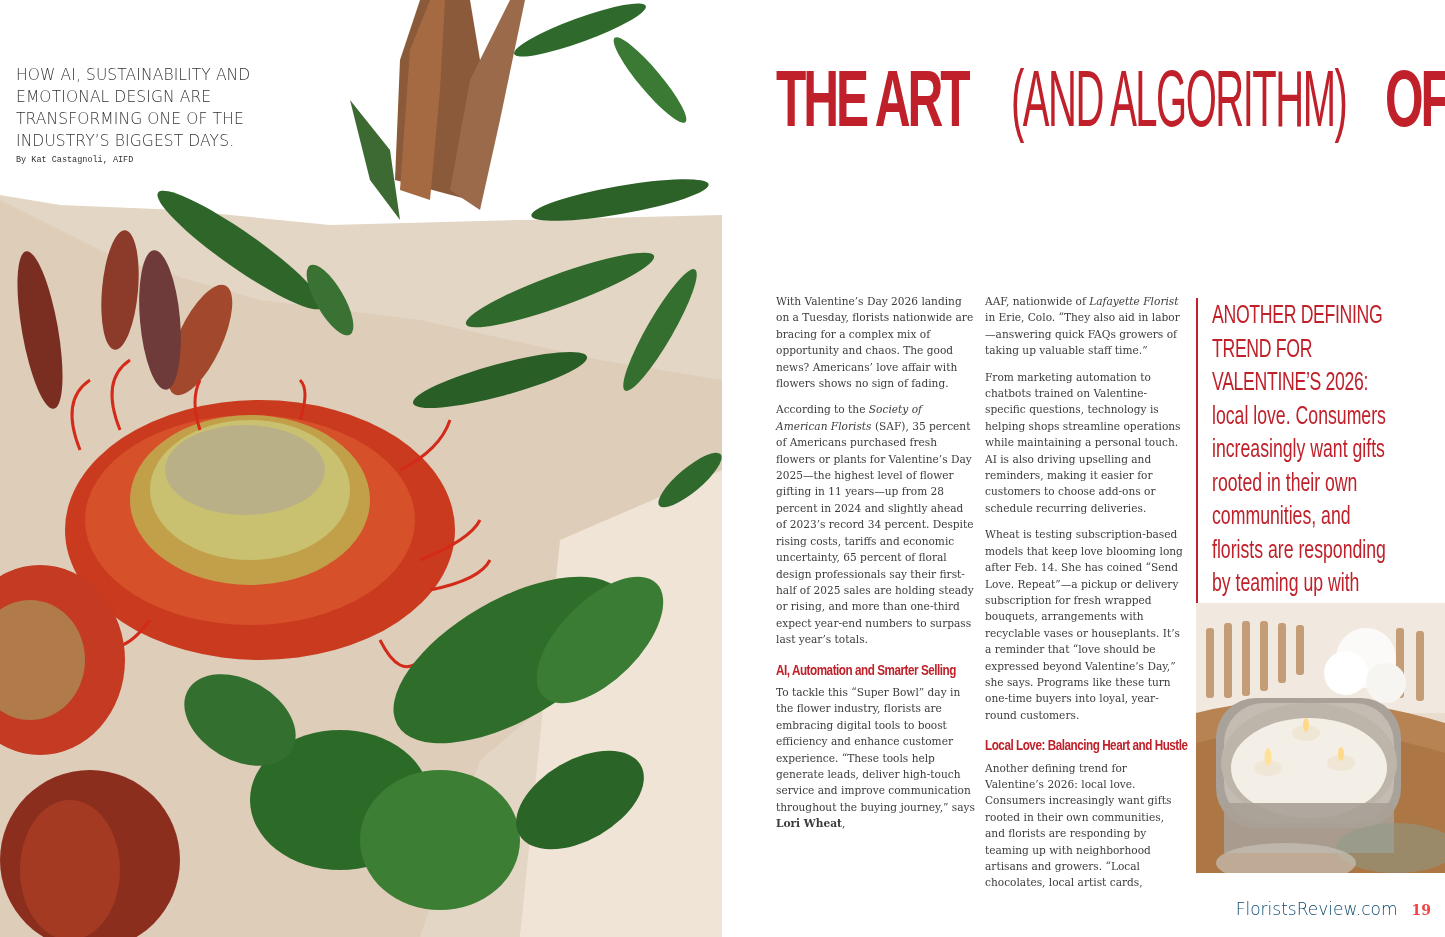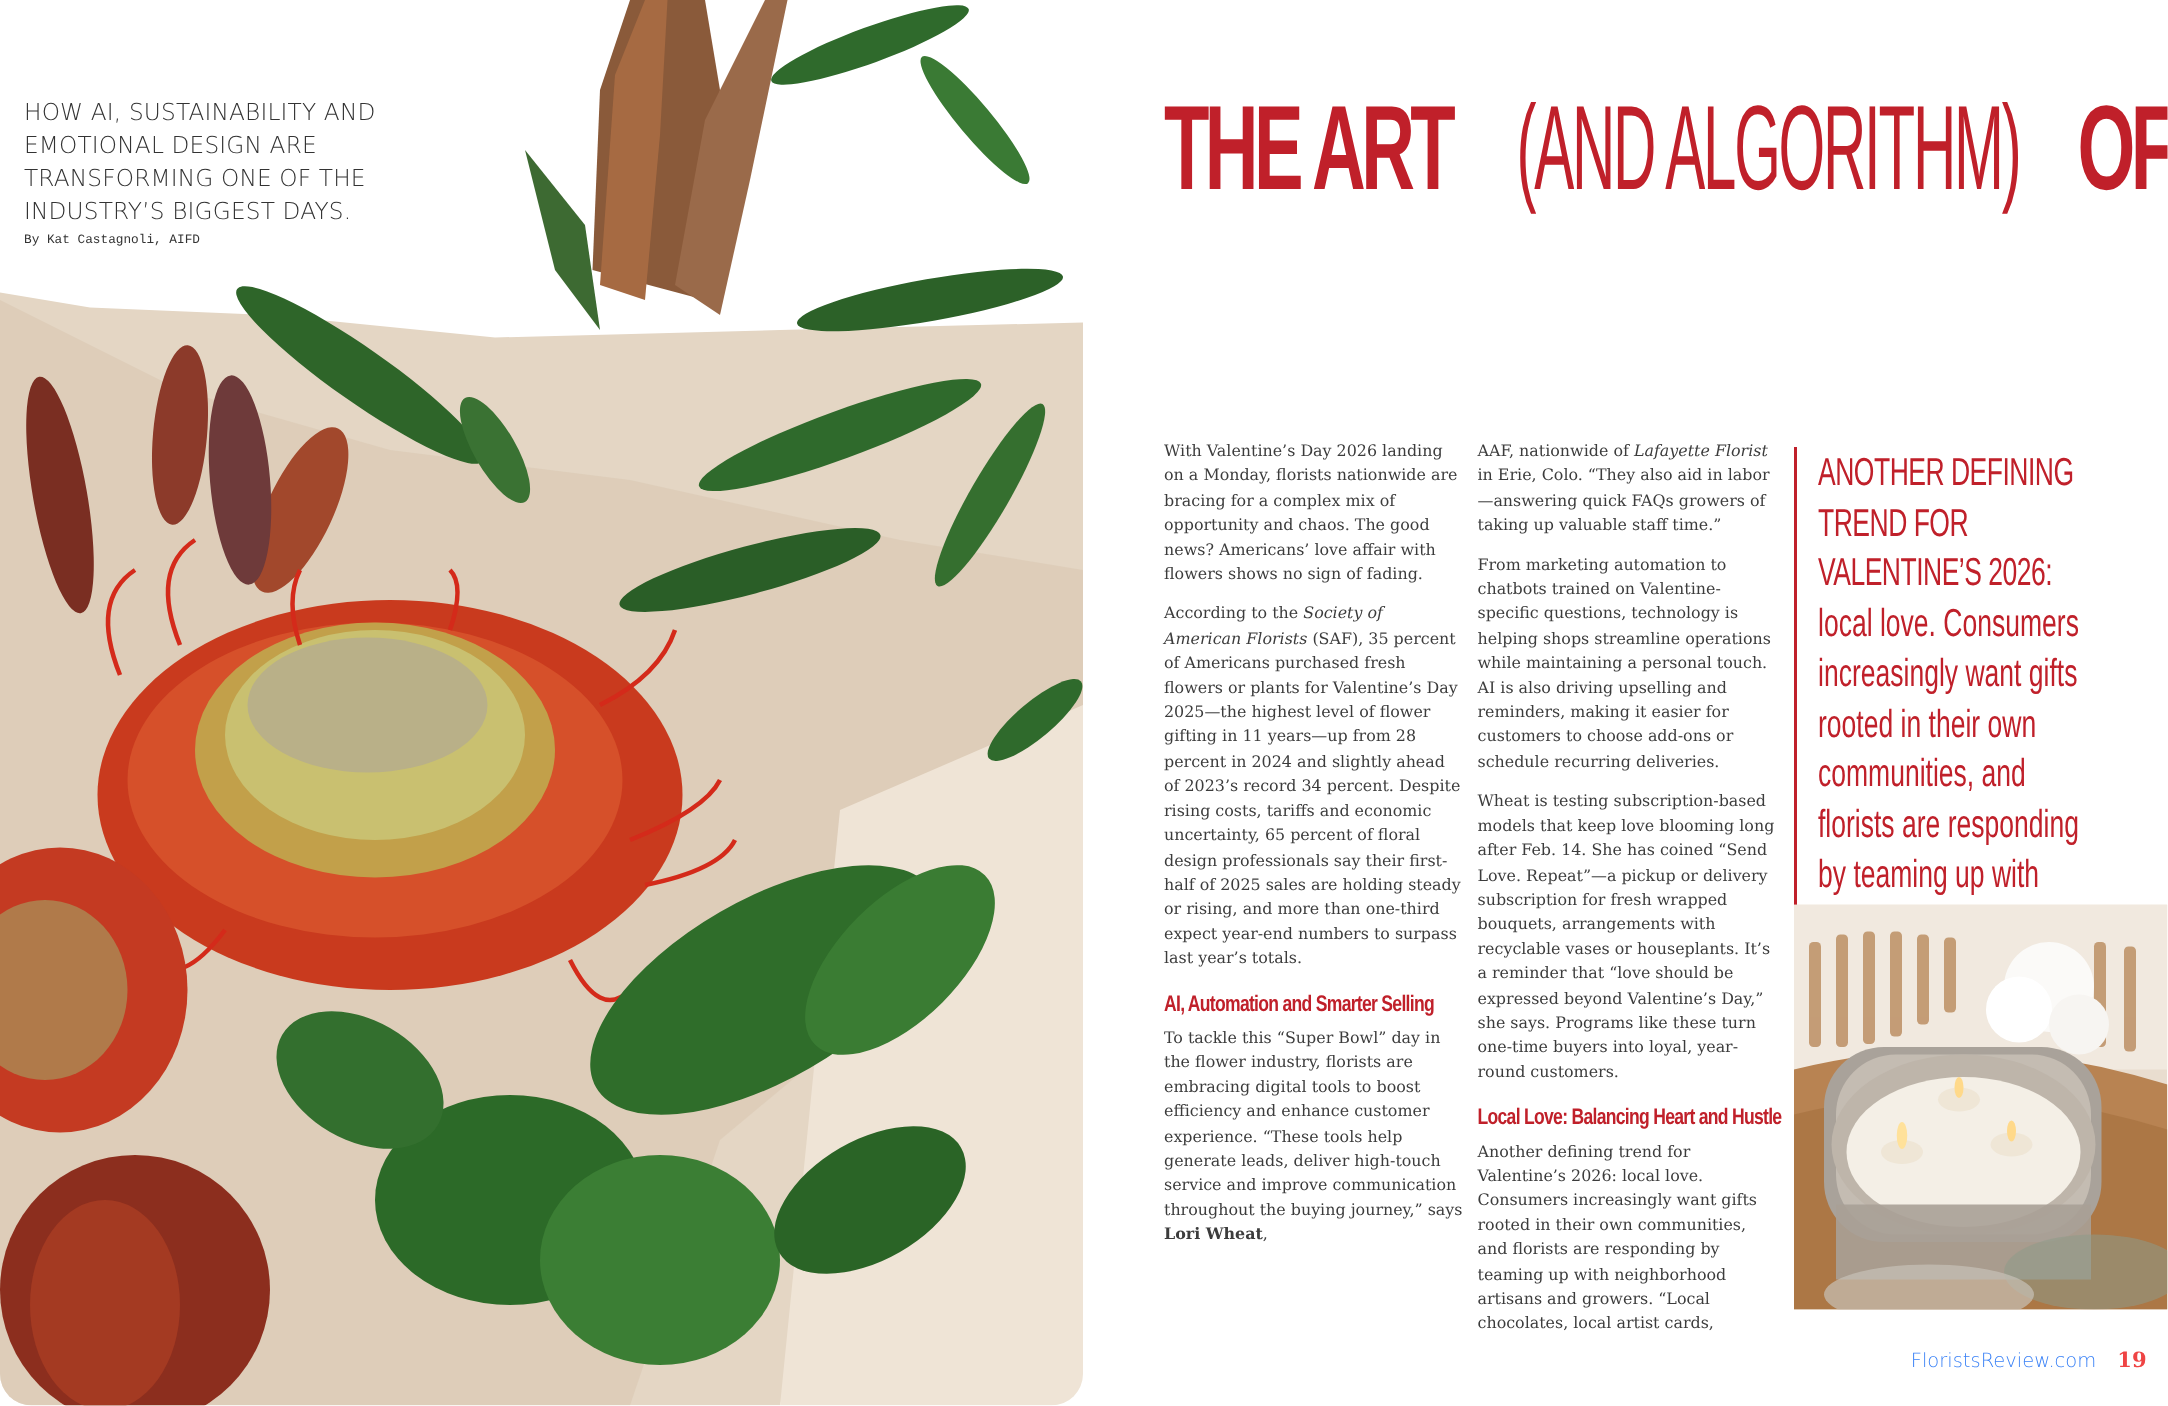--- a/index.html
+++ b/index.html
@@ -1,20 +1,20 @@
 <!DOCTYPE html>
 <html><head>
   <meta charset="utf-8">
   <style>
     * { box-sizing: border-box; margin: 0; padding: 0; }
     html, body { width: 1445px; height: 937px; overflow: hidden; background: #ffffff; }
     body { position: relative; font-family: "DejaVu Serif", serif; color: #3a3a3a; }
 
     
-    .left-page { position: absolute; left: 0; top: 0; width: 722px; height: 937px; background: #ffffff; overflow: hidden; border-radius: 21px; }
+    .left-page { position: absolute; left: 0; top: 0; width: 722px; height: 937px; background: #ffffff; overflow: hidden; }
     .photo { position: absolute; left: 0; top: 0; width: 722px; height: 937px; }
     .deck { position: absolute; left: 16px; top: 64px; width: 260px; z-index: 5; }
     .deck-text { font-family: "DejaVu Sans", sans-serif; font-weight: 300; font-size: 15.5px; line-height: 22px; color: #333; letter-spacing: 0.1px; text-transform: uppercase; }
     .byline { font-family: Liberation Mono, monospace; font-size: 8.5px; color: #333; text-align: left; margin-top: 3px; padding-right: 6px; }
 
     
     .right-page { position: absolute; left: 722px; top: 0; width: 723px; height: 937px; background: #ffffff; border-radius: 12px; }
     .headline { position: absolute; left: 54px; top: 58px; width: 640px; color: #c0202a; font-family: "Liberation Sans", sans-serif; }
     .headline .line { display: flex; align-items: baseline; white-space: nowrap; line-height: 82px; height: 82px; }
     .hl-bold { font-weight: bold; font-size: 80px; letter-spacing: -5px; transform: scaleX(0.62); transform-origin: left; display: inline-block; }
@@ -28,21 +28,21 @@
     .ital { font-style: italic; margin-top: 44px; }
     .bold { font-weight: bold; }
 
     .pullquote { position: absolute; left: 474px; top: 298px; width: 200px; border-left: 2px solid #c0202a; padding-left: 14px; height: 307px; }
     .pq-inner { color: #c0202a; font-family: "Liberation Sans", sans-serif; font-size: 26px; line-height: 33.5px; width: 260px; transform: scaleX(0.68); transform-origin: left; }
     .pq-caps { text-transform: uppercase; font-weight: normal; letter-spacing: -0.5px; }
 
     .candle { position: absolute; left: 474px; top: 603px; width: 249px; height: 270px; overflow: hidden; }
 
     .folio { position: absolute; right: 14px; top: 899px; display: flex; align-items: baseline; gap: 14px; }
-    .folio-site { font-family: "DejaVu Sans", sans-serif; font-size: 13px; color: #3b82f6; font-weight: 300; }
+    .folio-site { font-family: "DejaVu Sans", sans-serif; font-size: 17px; color: #0c4a6e; font-weight: 300; }
     .folio-num { font-family: "DejaVu Serif", serif; font-size: 14px; color: #ef4444; font-weight: bold; }
   </style>
 </head>
 <body>
 
 <div class="left-page">
   <svg class="photo" viewBox="0 0 722 937" preserveAspectRatio="none">
 
     <path d="M0 195 L60 205 L180 210 L330 225 L520 220 L722 215 L722 480 L620 640 L560 760 L520 937 L0 937 Z" fill="#e4d6c4"></path>
     <path d="M0 200 L120 260 L260 300 L420 320 L600 360 L722 380 L722 520 L600 660 L480 760 L420 937 L0 937 Z" fill="#d9c7b1" opacity="0.55"></path>
@@ -112,21 +112,21 @@
 
   <div class="headline">
     <div class="line">
       <span class="hl-bold" style="margin-right:-74px">THE ART </span>
       <span class="hl-thin" style="margin-right:-296px">(AND ALGORITHM) </span>
       <span class="hl-bold">OF</span>
     </div>
   </div>
 
   <div class="col col1">
-    <p>With Valentine’s Day 2026 landing on a Monday, florists nationwide are bracing for a complex mix of opportunity and chaos. The good news? Americans’ love affair with flowers shows no sign of fading.</p>
+    <p>With Valentine’s Day 2026 landing on a Tuesday, florists nationwide are bracing for a complex mix of opportunity and chaos. The good news? Americans’ love affair with flowers shows no sign of fading.</p>
     <p><span>According to the </span><span class="ital">Society of American Florists</span><span> (SAF), 35 percent of Americans purchased fresh flowers or plants for Valentine’s Day 2025—the highest level of flower gifting in 11 years—up from 28 percent in 2024 and slightly ahead of 2023’s record 34 percent. Despite rising costs, tariffs and economic uncertainty, 65 percent of floral design professionals say their first-half of 2025 sales are holding steady or rising, and more than one-third expect year-end numbers to surpass last year’s totals.</span></p>
     <div class="subhead">AI, Automation and Smarter Selling</div>
     <p><span>To tackle this “Super Bowl” day in the flower industry, florists are embracing digital tools to boost efficiency and enhance customer experience. “These tools help generate leads, deliver high-touch service and improve communication throughout the buying journey,” says </span><span class="bold">Lori Wheat</span><span>,</span></p>
   </div>
 
   <div class="col col2">
     <p><span>AAF, nationwide of </span><span class="ital">Lafayette Florist</span><span> in Erie, Colo. “They also aid in labor—answering quick FAQs growers of taking up valuable staff time.”</span></p>
     <p>From marketing automation to chatbots trained on Valentine-specific questions, technology is helping shops streamline operations while maintaining a personal touch. AI is also driving upselling and reminders, making it easier for customers to choose add-ons or schedule recurring deliveries.</p>
     <p>Wheat is testing subscription-based models that keep love blooming long after Feb. 14. She has coined “Send Love. Repeat”—a pickup or delivery subscription for fresh wrapped bouquets, arrangements with recyclable vases or houseplants. It’s a reminder that “love should be expressed beyond Valentine’s Day,” she says. Programs like these turn one-time buyers into loyal, year-round customers.</p>
     <div class="subhead">Local Love: Balancing Heart and Hustle</div>

